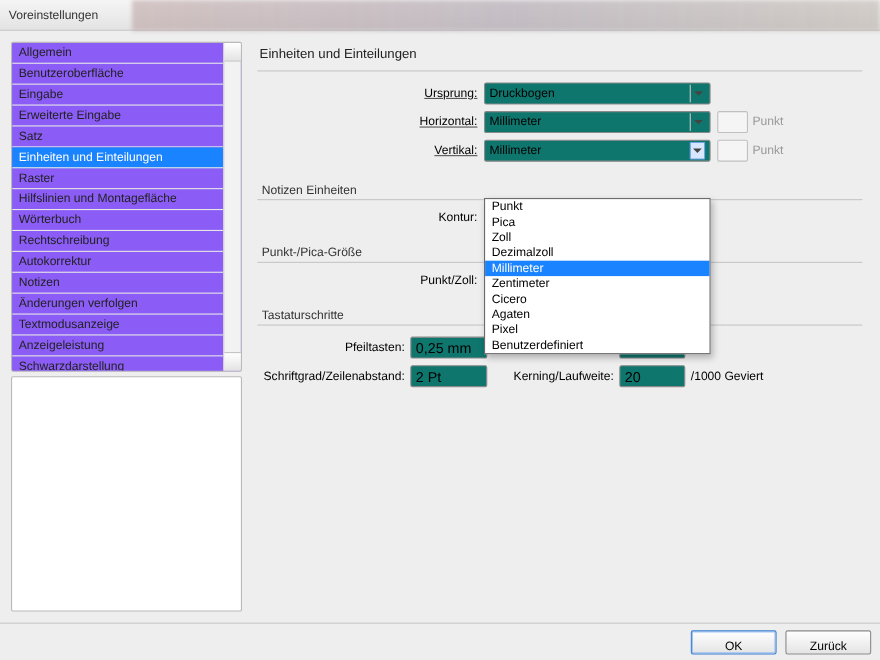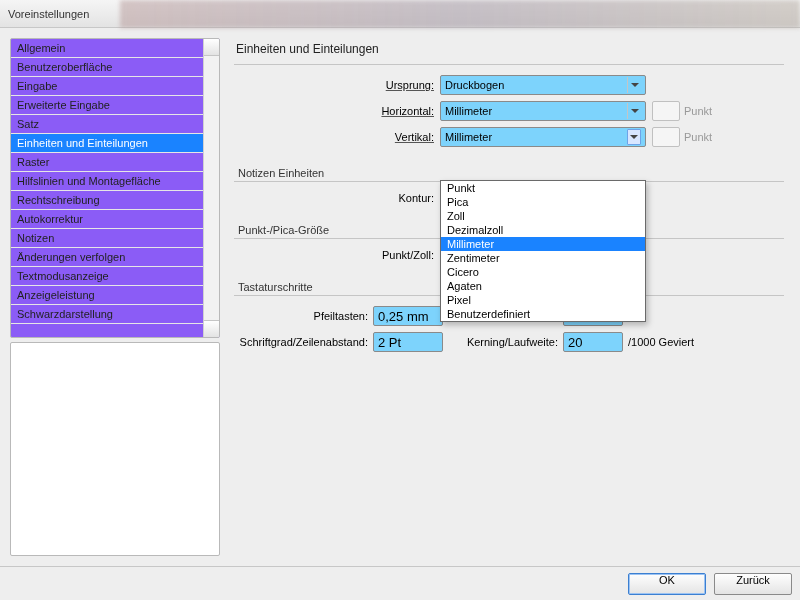--- a/index.html
+++ b/index.html
@@ -15,34 +15,34 @@
 .sidebar-item.selected { background: #1a83ff; color: #fff; }
 .preview-box { margin-top: 4px; border: 1px solid #b9b9b9; background: #fff; flex: 1; border-radius: 2px; }
 .main { flex: 1; position: relative; padding: 4px 6px 0 0; }
 .page-title { font-size: 12px; color: #222; margin-bottom: 8px; padding-left: 2px; }
 .group { margin-bottom: 10px; }
 .group-label { color: #333; padding-left: 4px; }
 .group-body { border-top: 1px solid #c5c5c5; margin-top: 2px; padding: 10px 4px 4px 4px; }
 .row { display: flex; align-items: center; gap: 6px; margin-bottom: 6px; }
 .row label { text-align: right; white-space: nowrap; }
 .row label.u { text-decoration: underline; text-decoration-style: solid; text-decoration-color: #555; }
-.combo, .txt { border: 1px solid #8a8a8a; background: #7dd3fc; height: 20px; padding: 0 4px; display: flex; align-items: center; justify-content: space-between; border-radius: 2px; }
+.combo, .txt { border: 1px solid #8a8a8a; background: #0f766e; height: 20px; padding: 0 4px; display: flex; align-items: center; justify-content: space-between; border-radius: 2px; }
 .combo { cursor: default; }
 .combo .arrow { width: 14px; height: 16px; border-left: 1px solid #c5c5c5; display: flex; align-items: center; justify-content: center; }
 .combo .arrow::after { content: ""; border-left: 4px solid transparent; border-right: 4px solid transparent; border-top: 4px solid #444; display: block; }
 .combo.vertical-open .arrow { background: #d8e6ff; border: 1px solid #6ea3e8; border-radius: 1px; }
 .txt input { border: none; width: 100%; font-size: 13px; outline: none; background: transparent; }
 .punkt-block { display: flex; align-items: center; gap: 4px; }
 .punkt-box { width: 28px; height: 20px; border: 1px solid #c0c0c0; background: #f5f5f5; border-radius: 2px; }
 .punkt-label { color: #999; }
 .dropdown-list { position: absolute; border: 1px solid #6a6a6a; background: #fff; box-shadow: 2px 3px 6px rgba(0,0,0,0.25); z-index: 20; }
 .dropdown-list .opt { padding: 1px 6px; cursor: default; }
 .dropdown-list .opt.selected { background: #1a83ff; color: #fff; }
 .footer { position: absolute; left: 0; right: 0; bottom: 0; height: 34px; border-top: 1px solid #c7c7c7; display: flex; justify-content: flex-end; align-items: center; padding-right: 8px; gap: 8px; background: #eeeeee; }
-.btn { height: 22px; min-width: 78px; border: 1px solid #8a8a8a; background: linear-gradient(#fefefe, #e4e4e4); border-radius: 2px; display: flex; align-items: flex-start; justify-content: center; cursor: default; }
+.btn { height: 22px; min-width: 78px; border: 1px solid #8a8a8a; background: linear-gradient(#fefefe, #e4e4e4); border-radius: 2px; display: flex; align-items: flex-end; justify-content: center; cursor: default; }
 .btn.primary { border: 1px solid #3b7fd1; box-shadow: 0 0 0 1px #9bc3f3 inset; }
 
 .sb-v { position: absolute; right: 0; top: 0; bottom: 0; width: 16px; background: #f2f2f2; border-left: 1px solid #d0d0d0; }
 .sb-v::before { content: ""; position: absolute; top: 0; left: 0; right: 0; height: 16px; background: linear-gradient(#fff,#e3e3e3); border-bottom: 1px solid #c5c5c5; }
 .sb-v::after { content: ""; position: absolute; bottom: 0; left: 0; right: 0; height: 16px; background: linear-gradient(#fff,#e3e3e3); border-top: 1px solid #c5c5c5; }
 .sidebar { position: relative; }
 .sidebar-inner { position: absolute; left:0; right:16px; top:0; bottom:0; overflow: hidden; }
 .kgrid { display: grid; grid-template-columns: 130px 70px 110px 60px auto; gap: 6px 5px; align-items: center; }
 .kgrid label { text-align: right; }
 .kgrid .txt { width: 100%; }
@@ -62,20 +62,21 @@
       <div class="sidebar">
         <div class="sidebar-inner" id="sidebar-inner">
             <div class="sidebar-item">Allgemein</div>
             <div class="sidebar-item">Benutzeroberfläche</div>
             <div class="sidebar-item">Eingabe</div>
             <div class="sidebar-item">Erweiterte Eingabe</div>
             <div class="sidebar-item">Satz</div>
             <div class="sidebar-item selected">Einheiten und Einteilungen</div>
             <div class="sidebar-item">Raster</div>
             <div class="sidebar-item">Hilfslinien und Montagefläche</div>
+            <div class="sidebar-item">Wörterbuch</div>
             <div class="sidebar-item">Rechtschreibung</div>
             <div class="sidebar-item">Autokorrektur</div>
             <div class="sidebar-item">Notizen</div>
             <div class="sidebar-item">Änderungen verfolgen</div>
             <div class="sidebar-item">Textmodusanzeige</div>
             <div class="sidebar-item">Anzeigeleistung</div>
             <div class="sidebar-item">Schwarzdarstellung</div>
           </div>
         <div class="sb-v"></div>
       </div>

